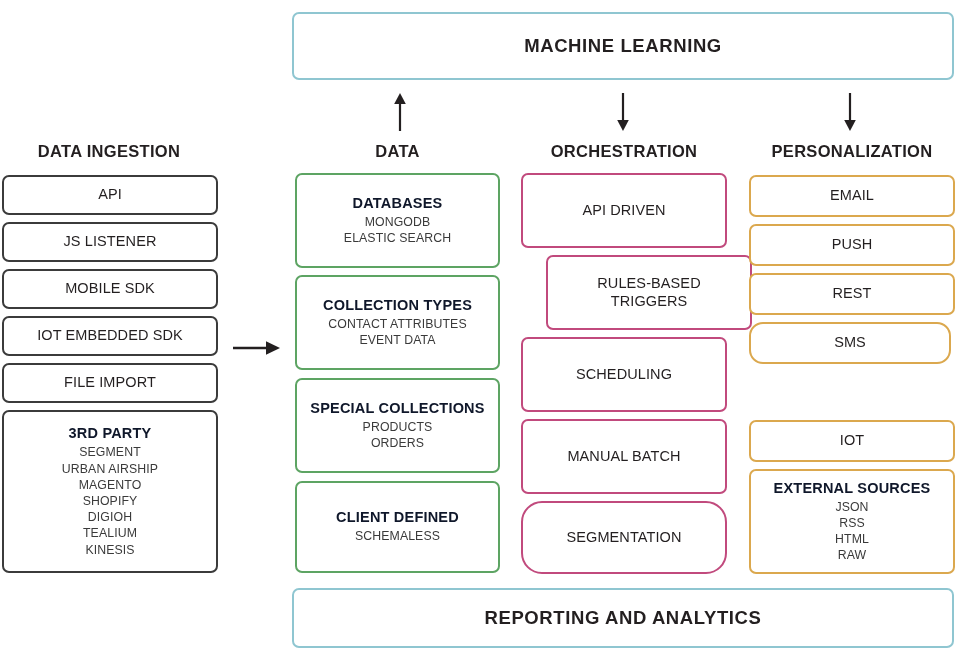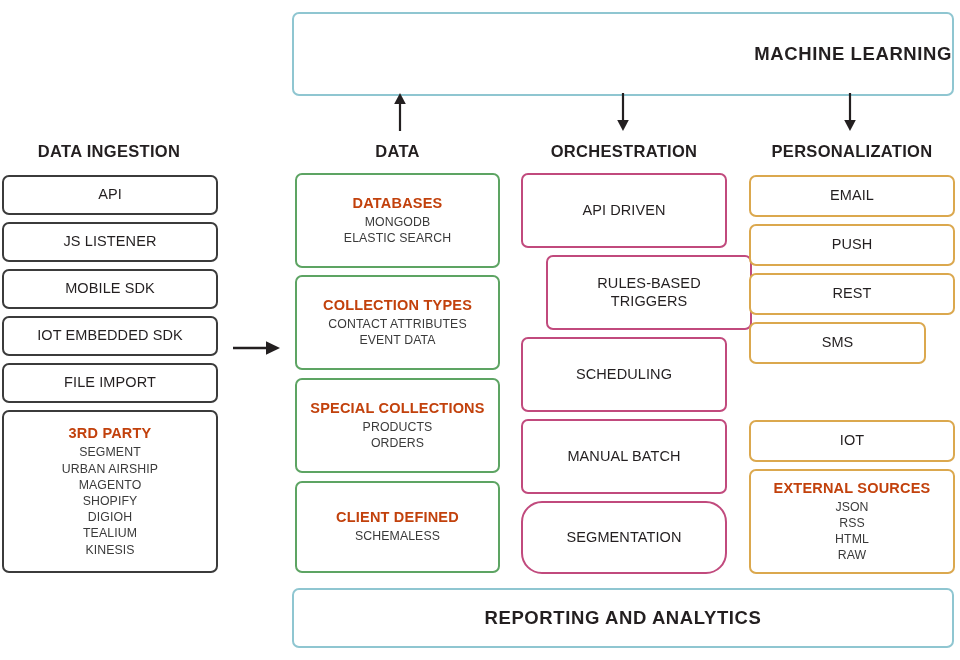--- a/index.html
+++ b/index.html
@@ -31,21 +31,21 @@
     flex-direction: column;
     align-items: center;
     justify-content: center;
     text-align: center;
     line-height: 1.18;
   }
   .box .title {
     font-weight: bold;
     font-size: 14.5px;
     letter-spacing: 0.2px;
-    color: #c2410c;
+    color: #0f172a;
   }
   .box .plain {
     font-weight: normal;
     font-size: 14.5px;
     letter-spacing: 0.1px;
     color: #231f20;
   }
   .box .sub {
     font-size: 12.3px;
     font-weight: normal;
@@ -91,21 +91,21 @@
   .bd-teal   { border: 2px solid #8fc6d1; }
 
   
   .arrow { position: absolute; }
 </style>
 </head>
 <body>
 
 <div class="stage">
 
-  <div class="banner bd-teal" style="left: 292px; top: 12px; width: 662px; height: 84px; border-color: rgb(143, 198, 209); justify-content: flex-end;">
+  <div class="banner bd-teal" style="left: 292px; top: 12px; width: 662px; height: 68px; border-color: rgb(143, 198, 209);">
     <span>MACHINE LEARNING</span>
   </div>
 
   <svg class="arrow" style="left:388px; top:92px;" width="24" height="40" viewBox="0 0 24 40">
     <line x1="12" y1="39" x2="12" y2="8" stroke="#231f20" stroke-width="2.2"></line>
     <polygon points="12,1 6.2,12 17.8,12" fill="#231f20"></polygon>
   </svg>
 
   <svg class="arrow" style="left:611px; top:92px;" width="24" height="40" viewBox="0 0 24 40">
     <line x1="12" y1="1" x2="12" y2="32" stroke="#231f20" stroke-width="2.2"></line>
@@ -204,21 +204,21 @@
 
   <div class="box bd-orange" style="left: 749px; top: 175px; width: 206px; height: 42px; border-color: rgb(219, 168, 78);">
     <div class="plain">EMAIL</div>
   </div>
   <div class="box bd-orange" style="left: 749px; top: 224px; width: 206px; height: 42px; border-color: rgb(219, 168, 78);">
     <div class="plain">PUSH</div>
   </div>
   <div class="box bd-orange" style="left: 749px; top: 273px; width: 206px; height: 42px; border-color: rgb(219, 168, 78);">
     <div class="plain">REST</div>
   </div>
-  <div class="box bd-orange" style="left: 749px; top: 322px; width: 177px; height: 42px; border-color: rgb(219, 168, 78);">
+  <div class="box bd-orange" style="left: 749px; top: 322px; width: 202px; height: 42px; border-color: rgb(219, 168, 78); border-radius: 14px;">
     <div class="plain">SMS</div>
   </div>
   <div class="box bd-orange" style="left: 749px; top: 420px; width: 206px; height: 42px; border-color: rgb(219, 168, 78);">
     <div class="plain">IOT</div>
   </div>
   <div class="box bd-orange" style="left: 749px; top: 469px; width: 206px; height: 105px; border-color: rgb(219, 168, 78);">
     <div class="title">EXTERNAL SOURCES</div>
     <div class="sub">
         <div>JSON</div>
         <div>RSS</div>

